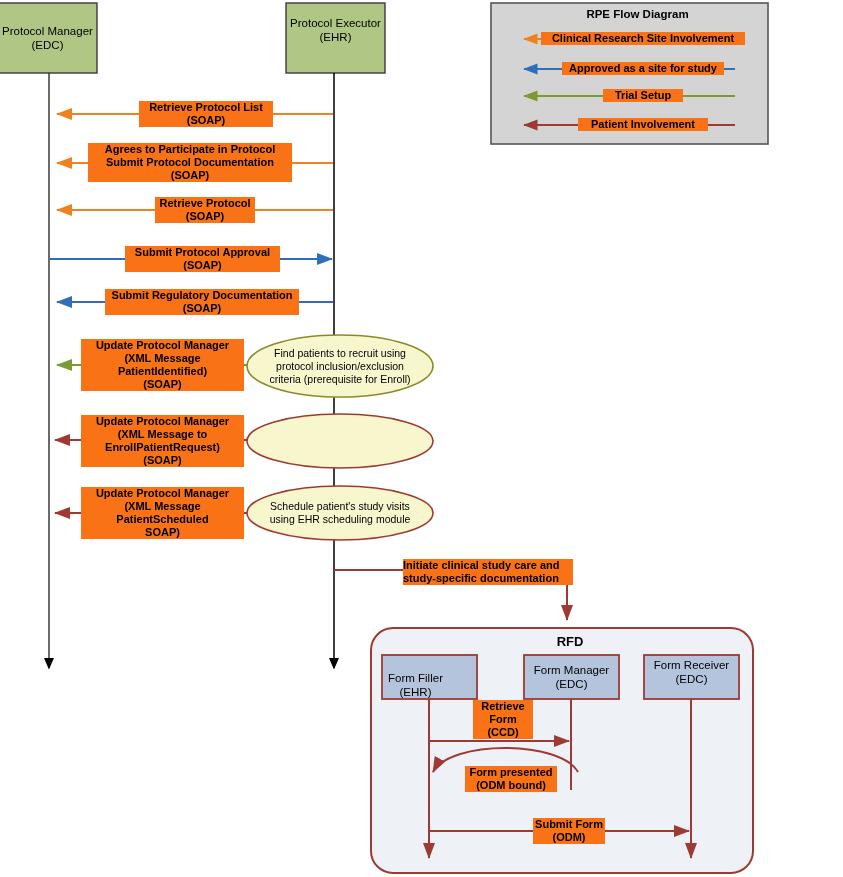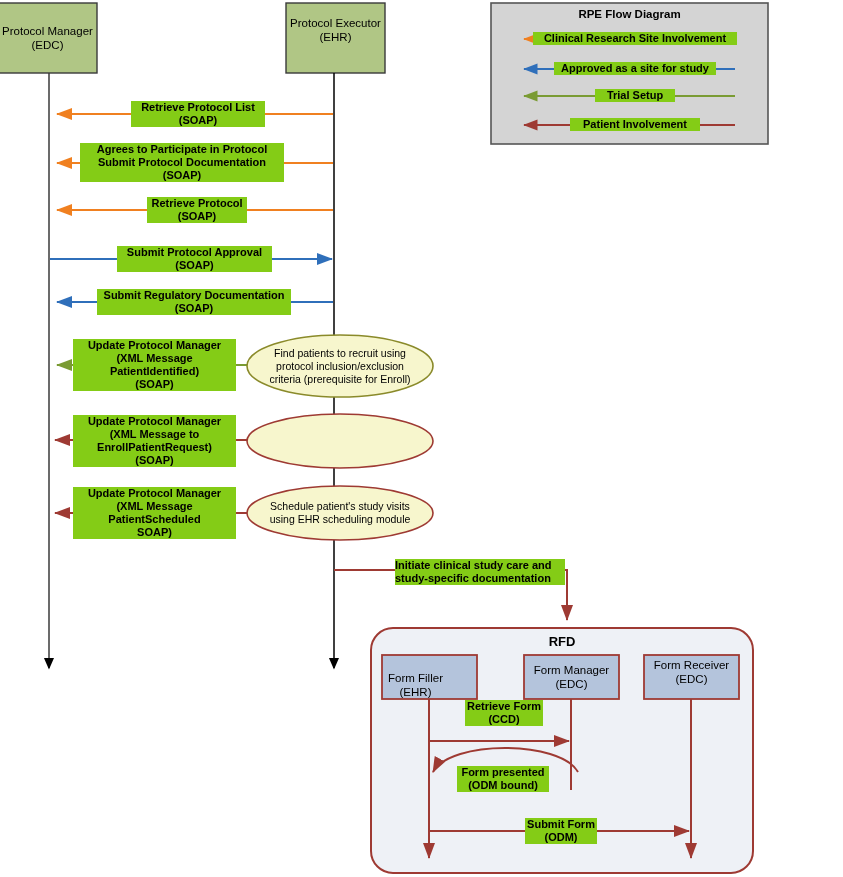--- a/index.html
+++ b/index.html
@@ -1,24 +1,24 @@
 <!DOCTYPE html>
 <html><head>
 <meta charset="utf-8">
 <style>
   html,body{margin:0;padding:0;background:#ffffff;}
   body{width:843px;height:877px;overflow:hidden;
        font-family:"Liberation Sans","DejaVu Sans",sans-serif;}
   #stage{position:relative;width:843px;height:877px;}
   svg{position:absolute;left:0;top:0;}
   .lbl{position:absolute;font-size:11px;line-height:13px;color:#000;text-align:center;}
-  .lbl.bold{font-weight:bold;}
+  .lbl.bold{font-weight:bold;margin-left:8px;}
   .boxtext{position:absolute;font-size:11.5px;line-height:14px;color:#000;
            text-align:center;display:flex;align-items:center;justify-content:center;}
-  .onwhite{background:#84cc16;}
+  .onwhite{background:#f97316;}
 </style>
 </head>
 <body>
 
 <div id="stage">
 
   <svg width="843" height="877">
     <defs>
       <marker id="ah-orange" markerWidth="9" markerHeight="9" refX="7.5" refY="3.2" orient="auto">
         <path d="M0,0.2 L8,3.2 L0,6.2 z" fill="#f08020"></path>
@@ -180,21 +180,21 @@
       <div>(EDC)</div>
     </div>
   </div>
   <div class="boxtext" style="left:644px;top:655px;width:95px;height:33px;">
     <div>
       <div>Form Receiver</div>
       <div>(EDC)</div>
     </div>
   </div>
 
-  <div class="lbl bold onwhite" style="left:465px;top:700px;width:78px;">
+  <div class="lbl bold onwhite" style="left:465px;top:700px;width:60px;">
     <div>Retrieve Form</div>
     <div>(CCD)</div>
   </div>
 
   <div class="lbl bold onwhite" style="left:457px;top:766px;width:92px;">
     <div>Form presented</div>
     <div>(ODM bound)</div>
   </div>
 
   <div class="lbl bold onwhite" style="left:525px;top:818px;width:72px;">

